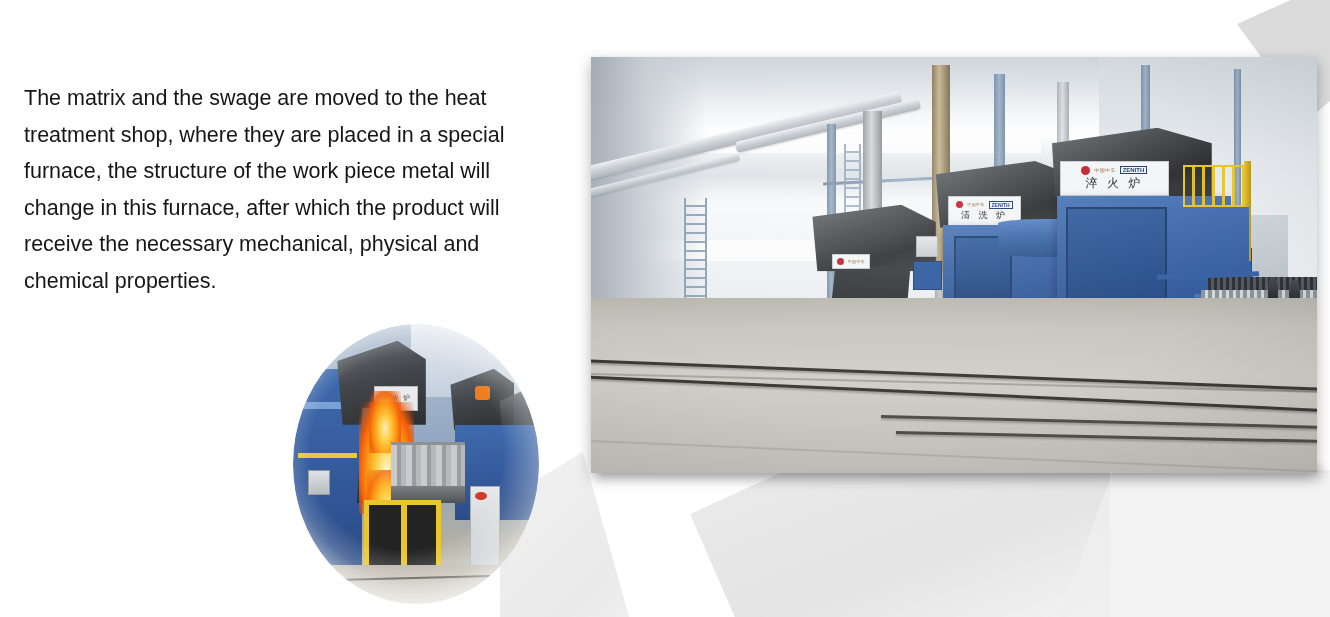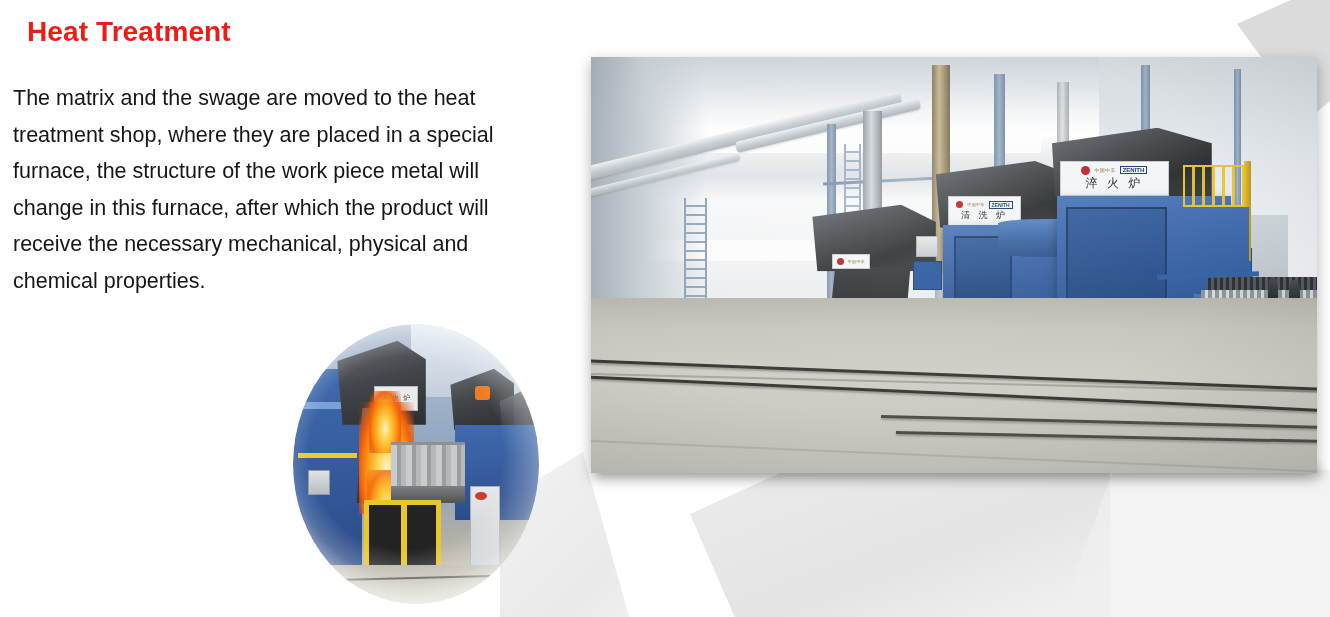--- a/index.html
+++ b/index.html
@@ -60,21 +60,21 @@
     left: 27px; top: 16px;
     font-size: 28px;
     font-weight: bold;
     color: #ee1c17;
     letter-spacing: .1px;
     white-space: nowrap;
   }
 
   #body-copy {
     position: absolute;
-    left: 13px; top: 80px;
+    left: 24px; top: 80px;
     width: 534px;
     font-size: 21.5px;
     line-height: 36.5px;
     color: #161616;
   }
 
   
   #photo-main {
     position: absolute;
     left: 591px; top: 57px;
@@ -263,21 +263,20 @@
 </head>
 <body>
 
 <div id="stage">
 
   <div class="deco" id="deco-chevron-topright"></div>
   <div class="deco" id="deco-wedge-bottomleft"></div>
   <div class="deco" id="deco-wedge-bottomright"></div>
   <div class="deco" id="deco-wedge-farright"></div>
 
-  <h1 id="headline">Heat Treatment</h1>
 
   <p id="body-copy">The matrix and the swage are moved to the heat treatment shop, where they are placed in a special furnace, the structure of the work piece metal will change in this furnace, after which the product will receive the necessary mechanical, physical and chemical properties.</p>
 
   <div id="photo-main-shadow"></div>
 
   <figure id="photo-main">
     <div class="scene">
 
       <div class="wall-main"></div>
       <div class="wall-band" style="left:0;  top:18%; width:62%; height:5%;"></div>

